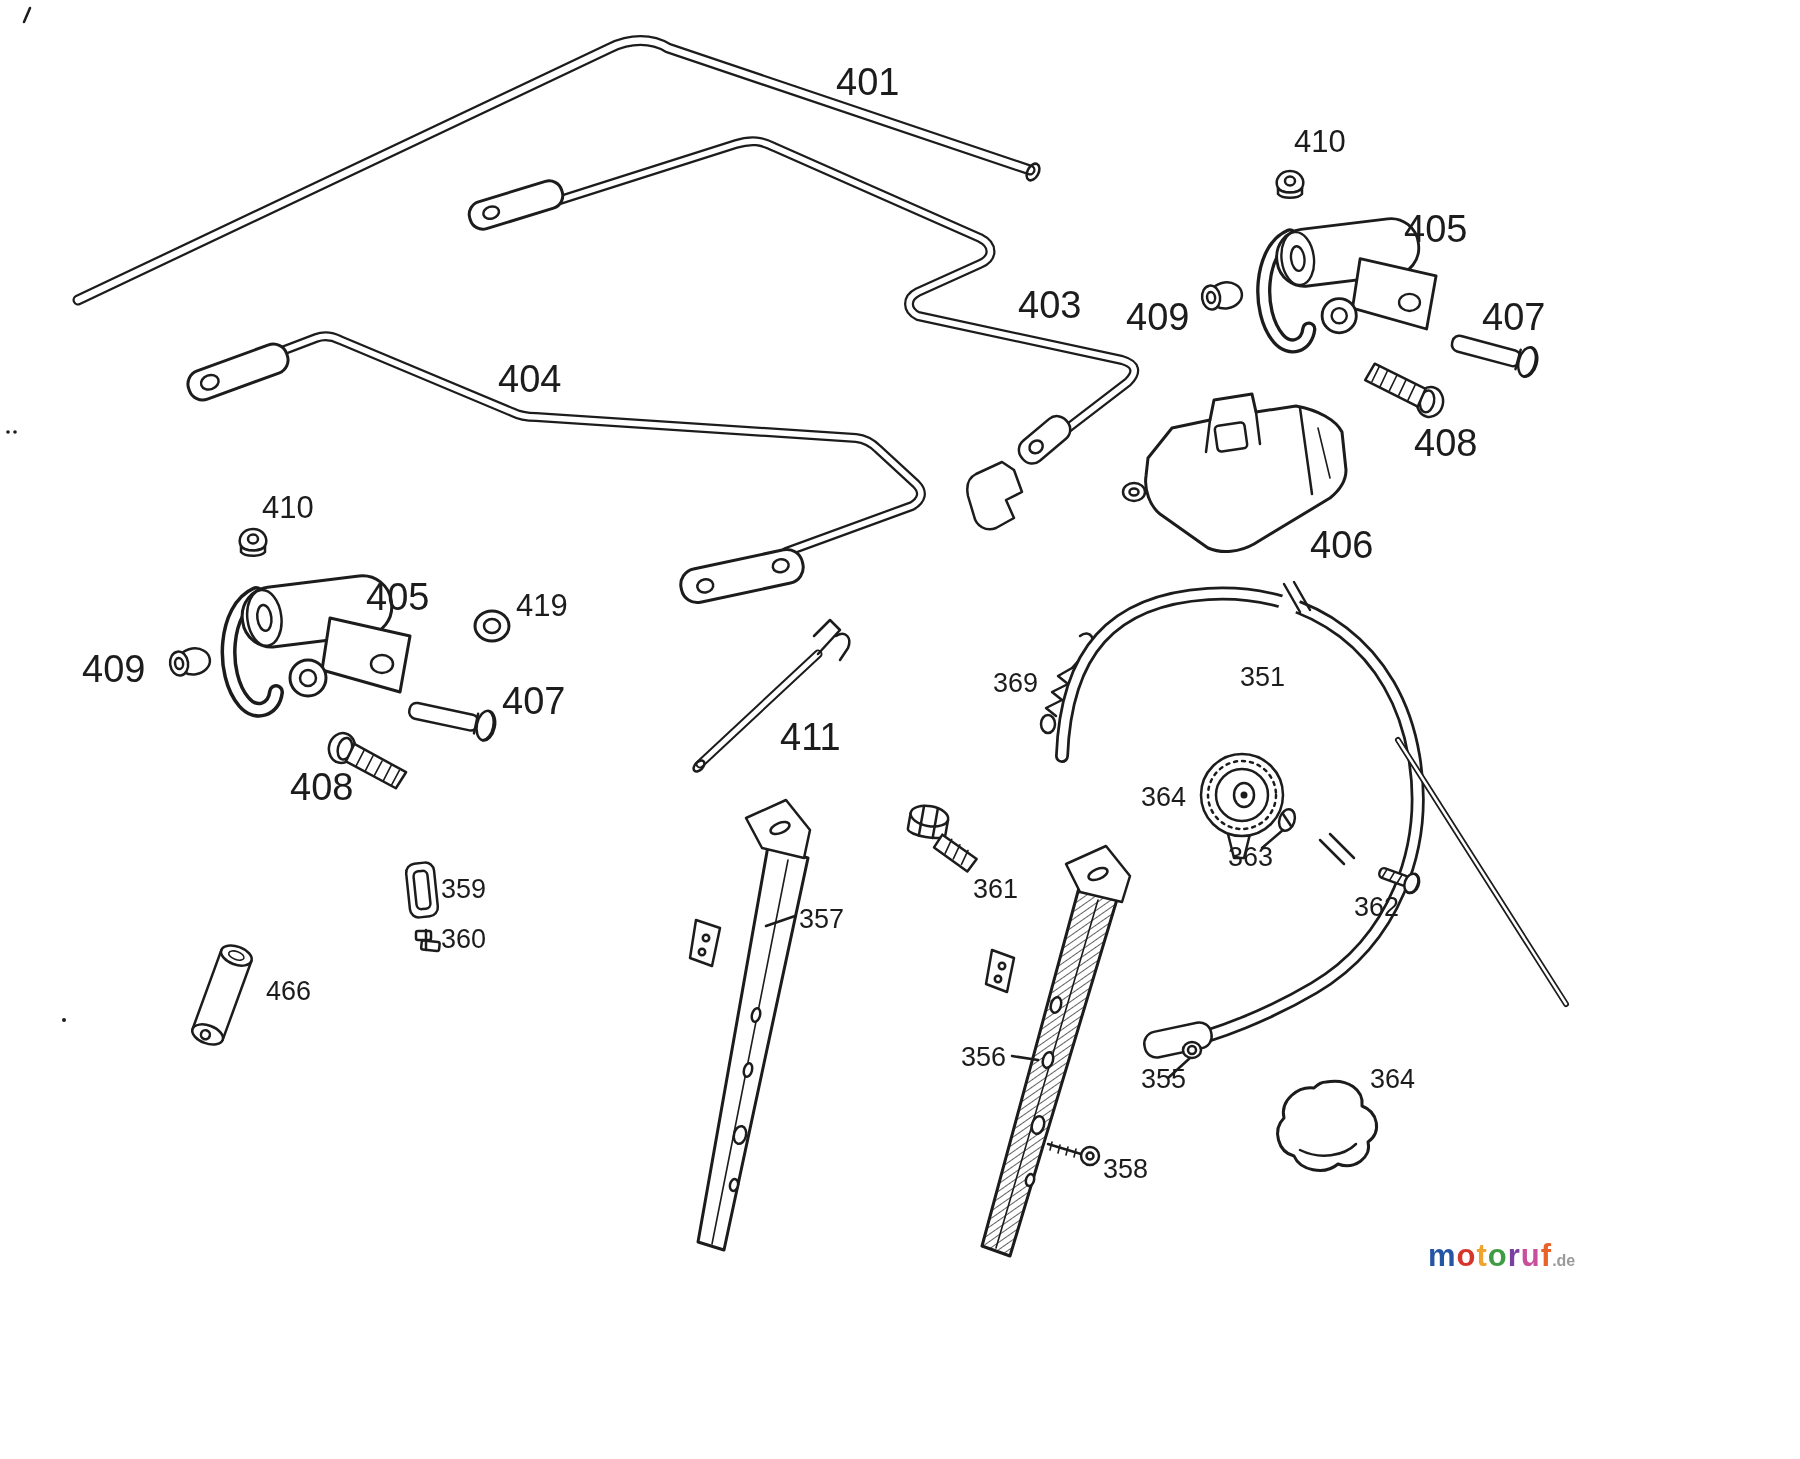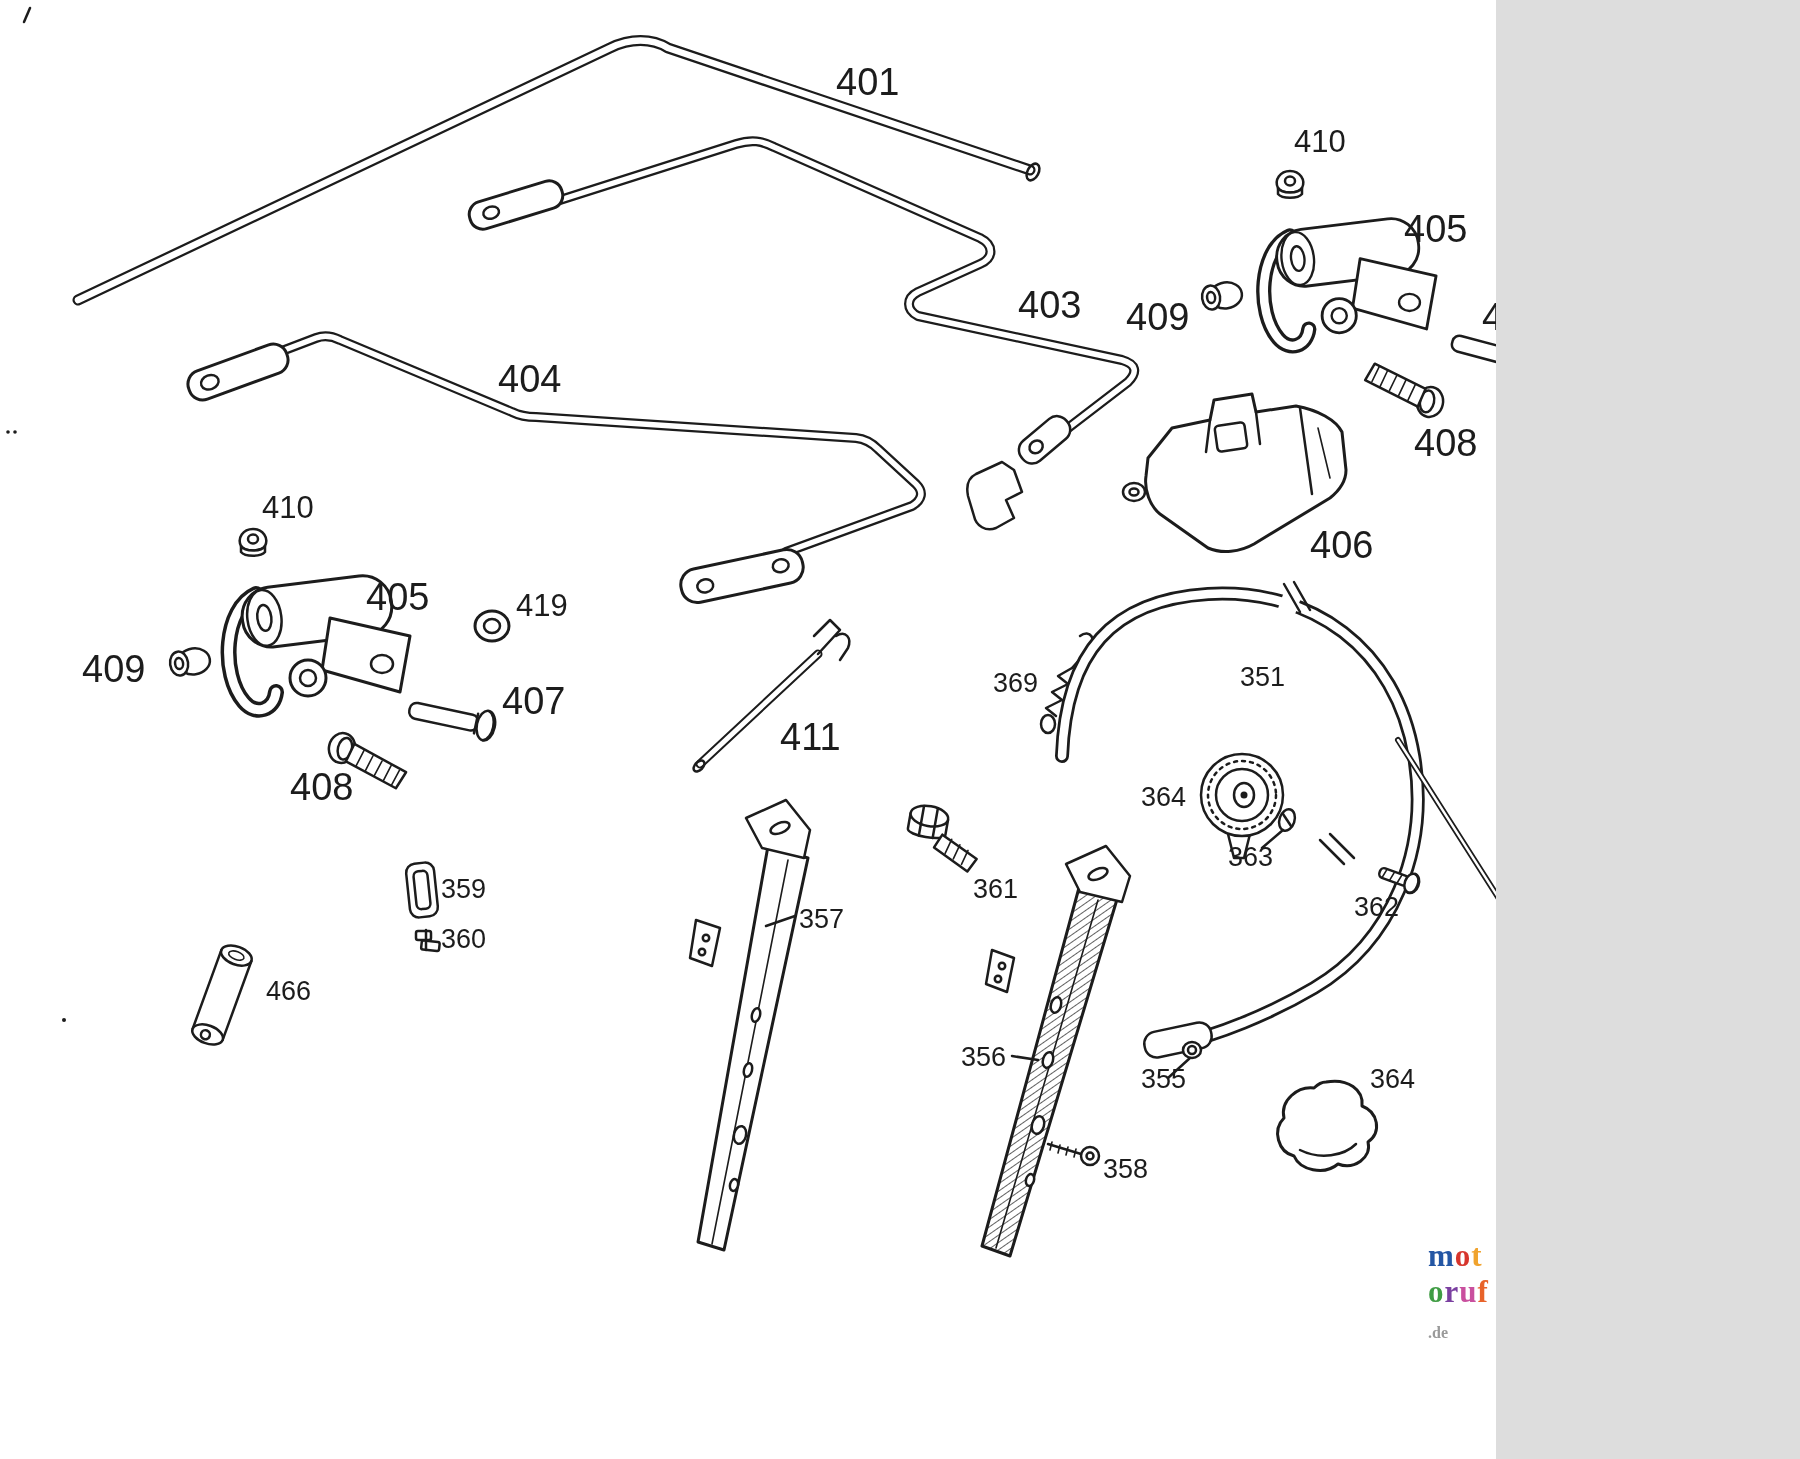--- a/index.html
+++ b/index.html
@@ -1,31 +1,31 @@
 <!DOCTYPE html>
 <html style="--line: #1c1c1c;"><head>
 <meta charset="utf-8">
 <style>
   :root{ --line:#1c1c1c; }
   html,body{margin:0;padding:0;background:#dddddd;}
-  .page{position:relative;width:1496px;height:1459px;background:#ffffff;overflow:hidden;
+  .page{position:relative;width:1800px;height:1459px;background:#ffffff;overflow:hidden;
         font-family:"Liberation Sans",sans-serif;}
   .page svg{position:absolute;left:0;top:0;}
   text{fill:var(--line);font-family:"Liberation Sans",sans-serif;}
   .lbl-xl{font-size:38px;}
   .lbl-l{font-size:31px;}
   .lbl-m{font-size:27px;}
   .to{stroke:var(--line);fill:none;stroke-linecap:round;stroke-linejoin:round;}
   .ti{stroke:#ffffff;fill:none;stroke-linecap:round;stroke-linejoin:round;}
   .ln{stroke:var(--line);fill:none;stroke-width:2.5;stroke-linecap:round;stroke-linejoin:round;}
   .sh{stroke:var(--line);fill:#ffffff;stroke-width:2.5;stroke-linejoin:round;}
   .sh3{stroke-width:3;}
   .thin{stroke-width:1.6;}
   .watermark{position:absolute;left:1428px;top:1238px;font-weight:bold;font-size:31px;
-             letter-spacing:1px;font-family:Liberation Serif, serif;}
+             letter-spacing:1px;font-family:Liberation Sans, sans-serif;}
   .watermark span{display:inline-block;}
   .wm-suffix{font-size:16px;letter-spacing:0;}
 </style>
 </head>
 <body>
 
 <div class="page">
 
 <svg width="1800" height="1459" viewBox="0 0 1800 1459">
   <defs>

